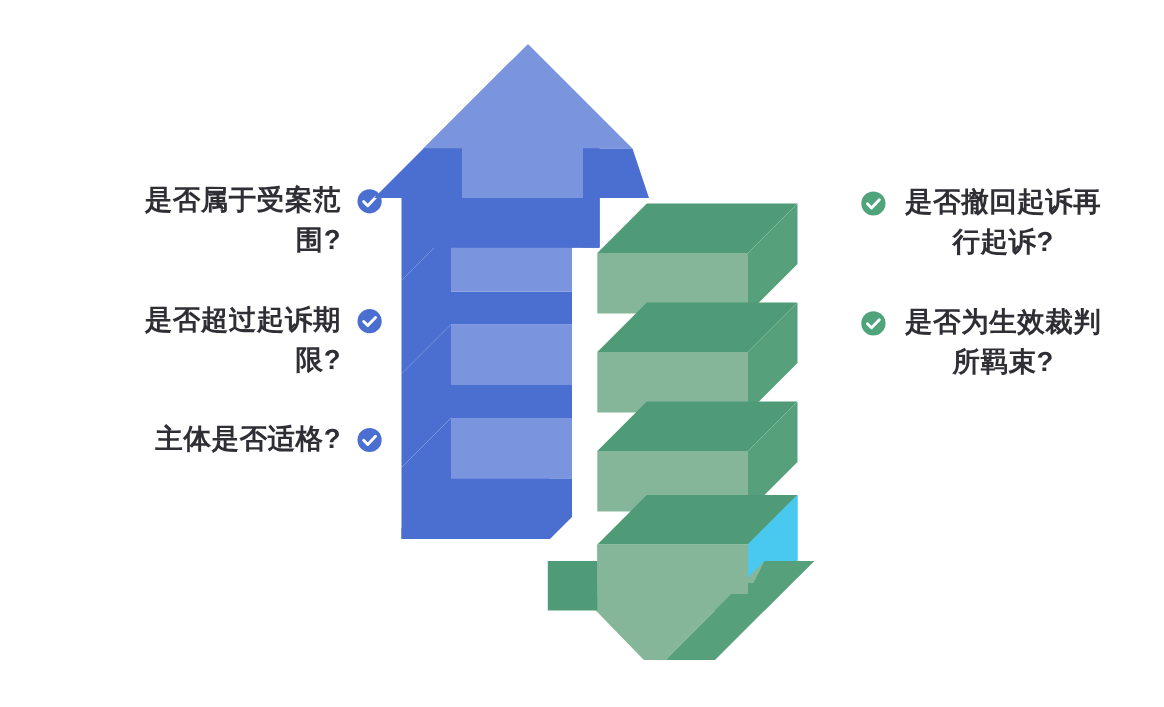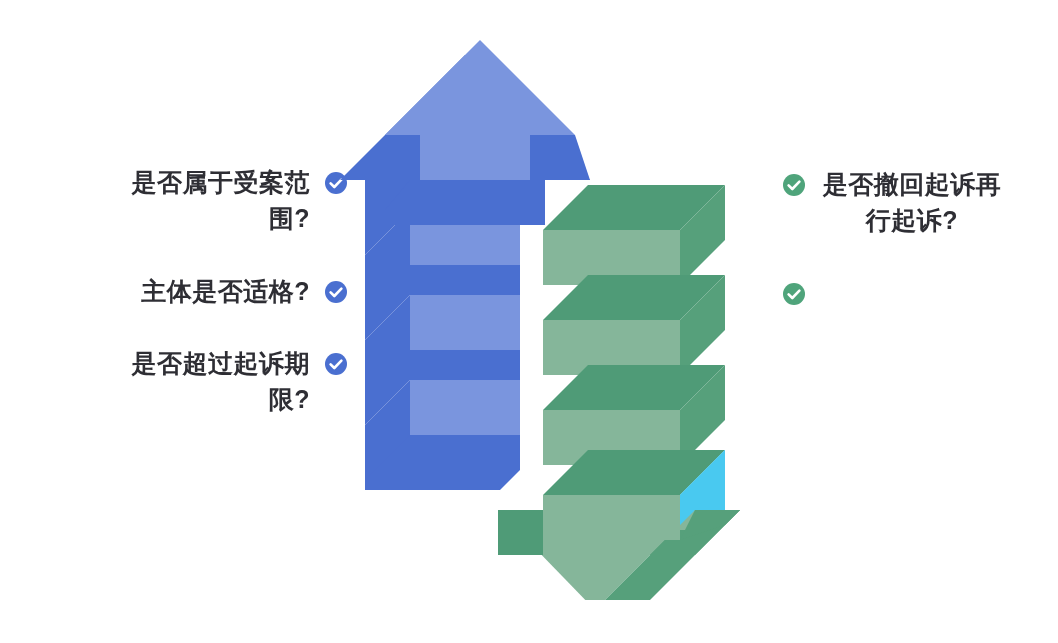--- a/index.html
+++ b/index.html
@@ -85,29 +85,29 @@
 
     <div class="item">
       <div class="item-text">是否属于受案范围?</div>
       <svg class="check-icon" viewBox="0 0 24 24">
         <circle cx="12" cy="12" r="11" fill="#4A6FD0"></circle>
         <path d="M6.6 12.3 L10.3 16 L17.4 8.6" fill="none" stroke="#ffffff" stroke-width="2.6" stroke-linecap="round" stroke-linejoin="round"></path>
       </svg>
     </div>
 
     <div class="item">
+      <div class="item-text">是否超过起诉期限?</div>
+      <svg class="check-icon" viewBox="0 0 24 24">
+        <circle cx="12" cy="12" r="11" fill="#4A6FD0"></circle>
+        <path d="M6.6 12.3 L10.3 16 L17.4 8.6" fill="none" stroke="#ffffff" stroke-width="2.6" stroke-linecap="round" stroke-linejoin="round"></path>
+      </svg>
+    </div>
+
+    <div class="item">
       <div class="item-text">主体是否适格?</div>
-      <svg class="check-icon" viewBox="0 0 24 24">
-        <circle cx="12" cy="12" r="11" fill="#4A6FD0"></circle>
-        <path d="M6.6 12.3 L10.3 16 L17.4 8.6" fill="none" stroke="#ffffff" stroke-width="2.6" stroke-linecap="round" stroke-linejoin="round"></path>
-      </svg>
-    </div>
-
-    <div class="item">
-      <div class="item-text">是否超过起诉期限?</div>
       <svg class="check-icon" viewBox="0 0 24 24">
         <circle cx="12" cy="12" r="11" fill="#4A6FD0"></circle>
         <path d="M6.6 12.3 L10.3 16 L17.4 8.6" fill="none" stroke="#ffffff" stroke-width="2.6" stroke-linecap="round" stroke-linejoin="round"></path>
       </svg>
     </div>
 
   </div>
 
   <svg id="arrows" viewBox="0 0 400 560">
 
@@ -189,17 +189,18 @@
       </svg>
       <div class="item-text">是否撤回起诉再行起诉?</div>
     </div>
 
 
     <div class="item">
       <svg class="check-icon" viewBox="0 0 24 24">
         <circle cx="12" cy="12" r="11" fill="#4FA47B"></circle>
         <path d="M6.6 12.3 L10.3 16 L17.4 8.6" fill="none" stroke="#ffffff" stroke-width="2.6" stroke-linecap="round" stroke-linejoin="round"></path>
       </svg>
+      <div class="item-text">是否为生效裁判所羁束?</div>
     </div>
 
   </div>
 
 </div>
 
 </body></html>

